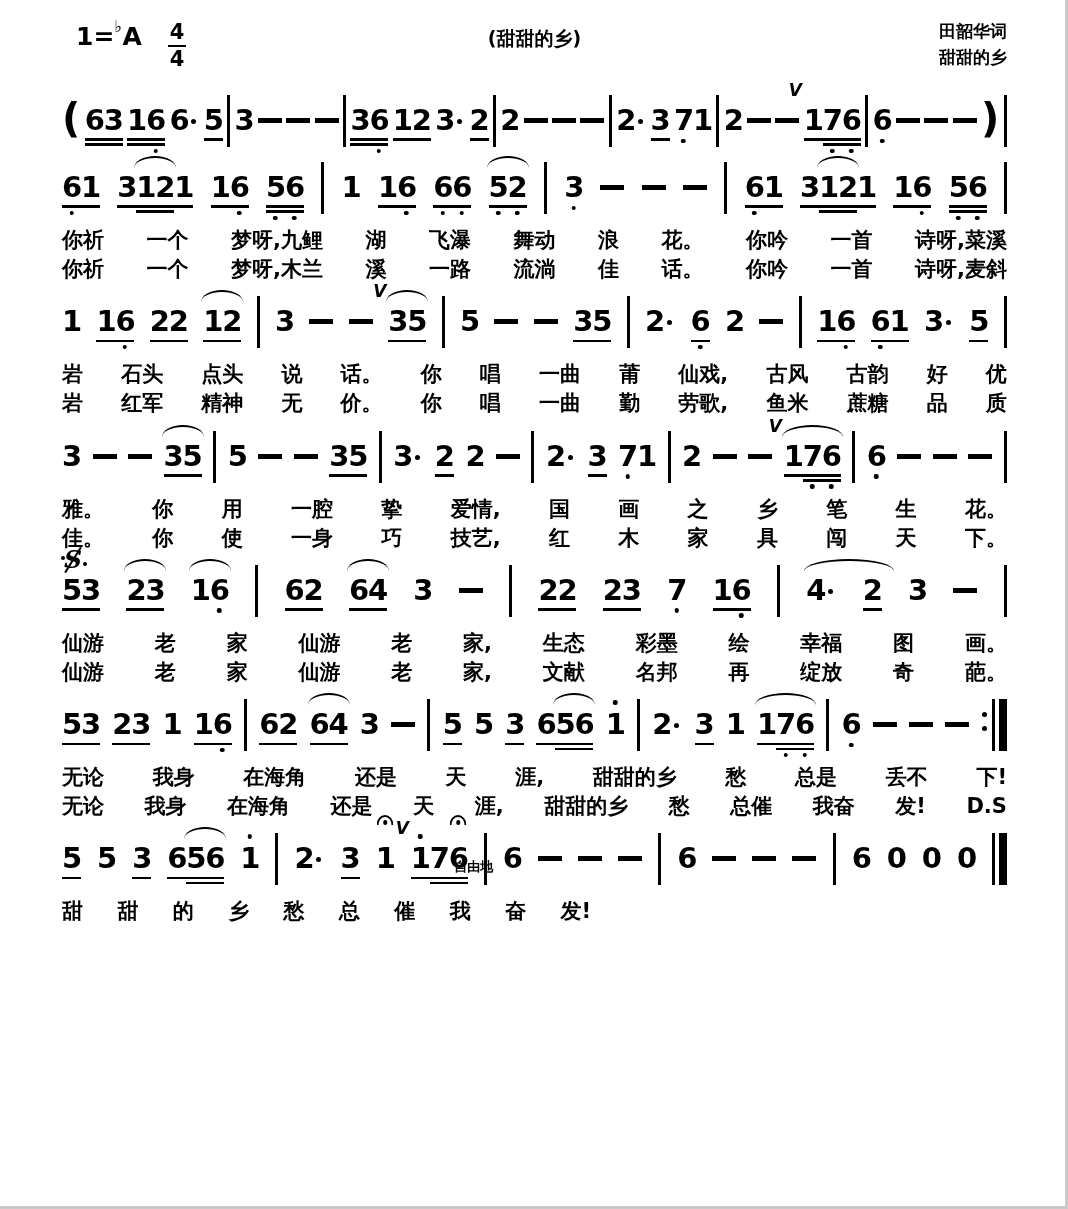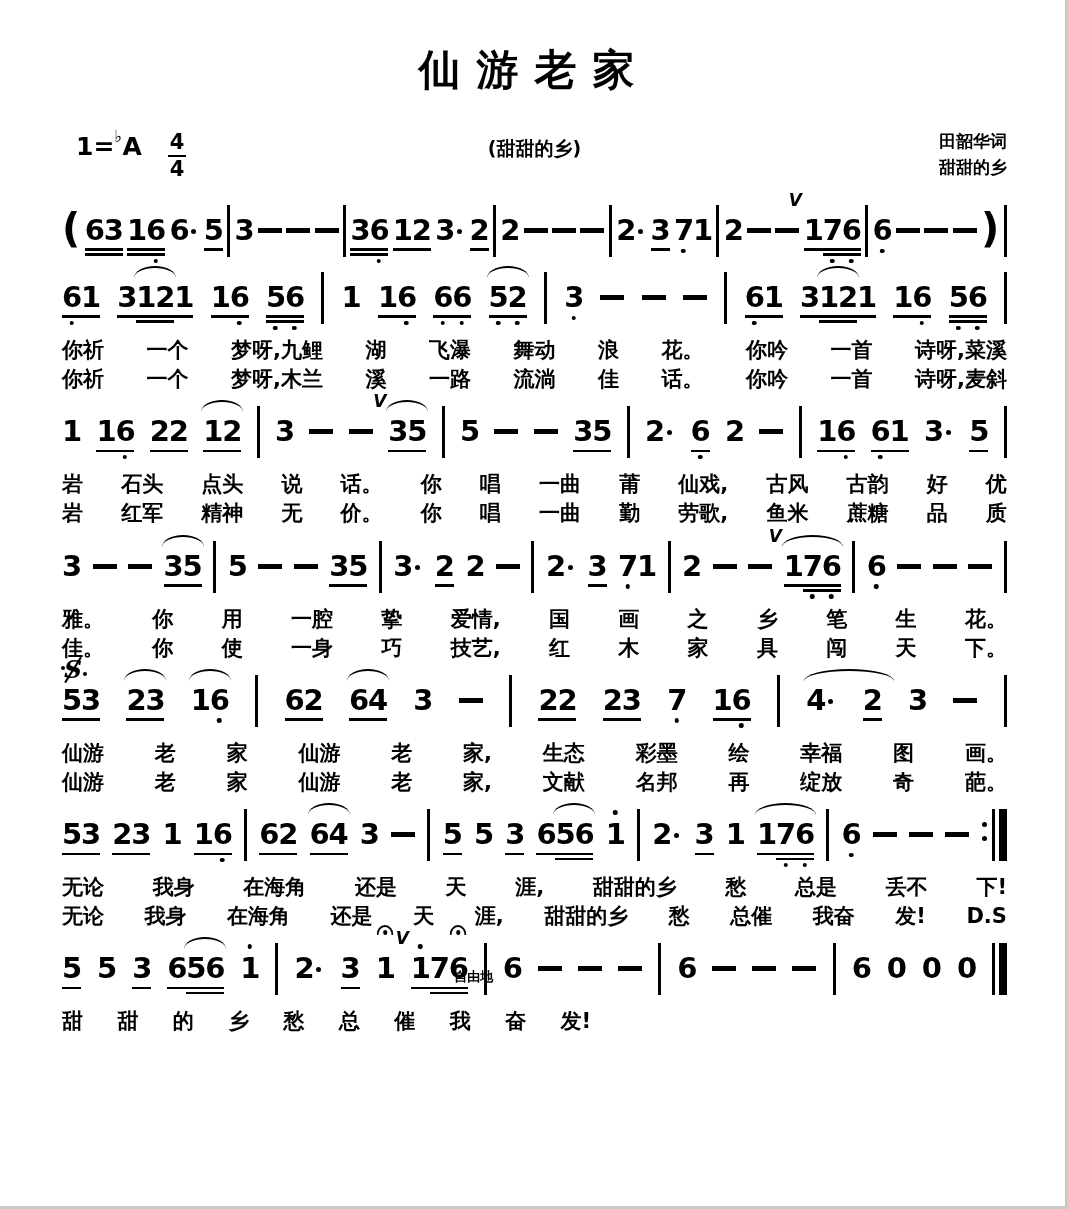--- a/index.html
+++ b/index.html
@@ -59,21 +59,20 @@
   .ending-bracket .arc{position:absolute;left:0;right:0;top:2px;height:14px;border-top:2.4px solid #000;
         border-radius:16px 16px 0 0;}
   .ending-bracket .lbl{position:absolute;left:46%;top:-10px;transform:translateX(-50%);background:#fff;
         padding:0 10px;font-size:21px;font-weight:bold;letter-spacing:2px;}
   .freely{position:absolute;top:16px;left:41.5%;font-size:13px;font-weight:bold;}
 </style>
 </head>
 <body>
 
 <div class="page">
-  <h1 class="title">仙游老家</h1>
 
   <div class="header-row">
     <div class="keysig">
       <span>1=</span>
         <span class="flat">♭</span>
         <span>A</span>
       <span class="timesig">
         <span class="tstop">4</span>
         <span class="tsbot">4</span>
       </span>

